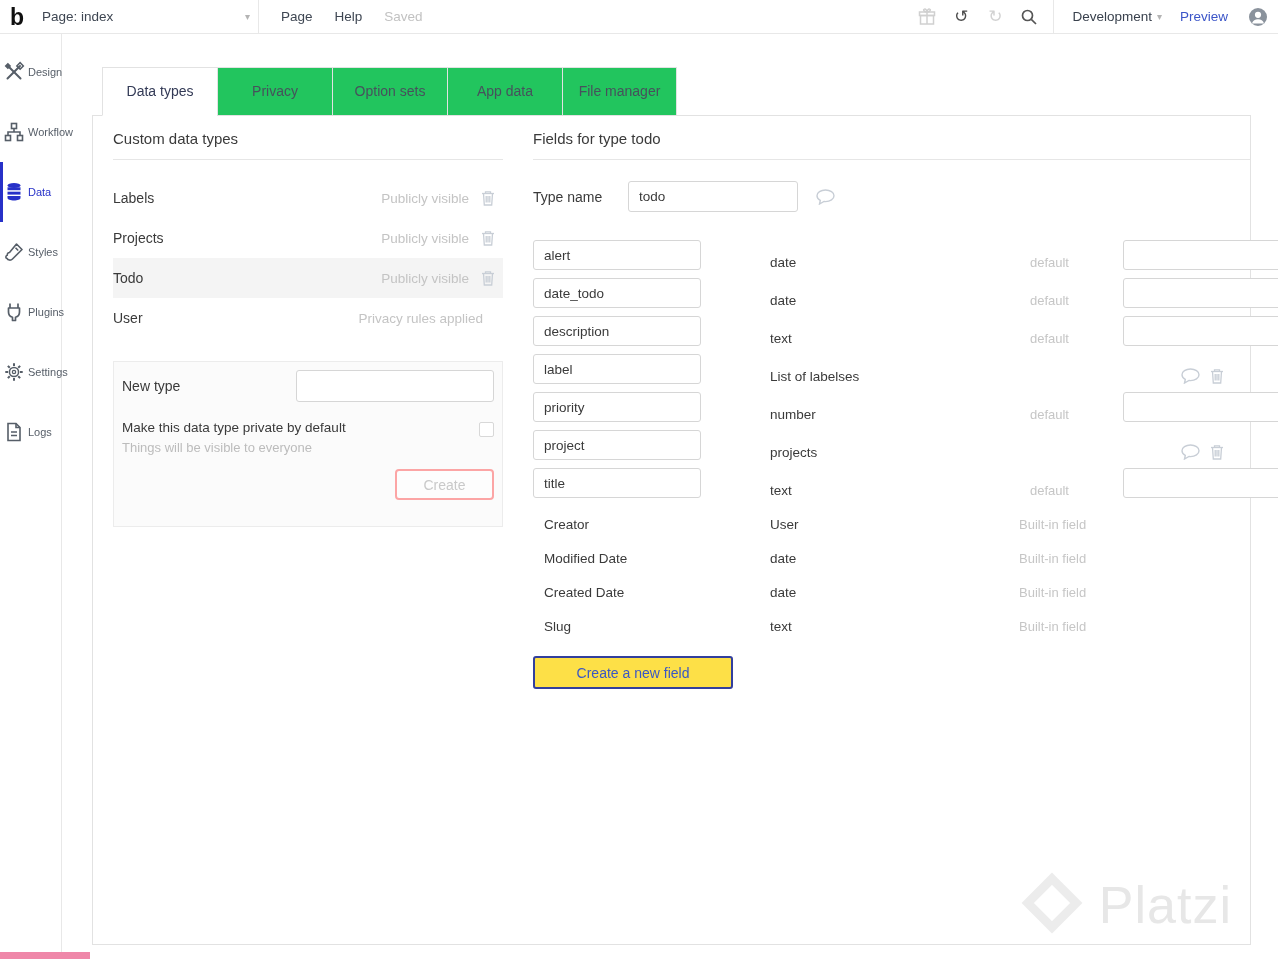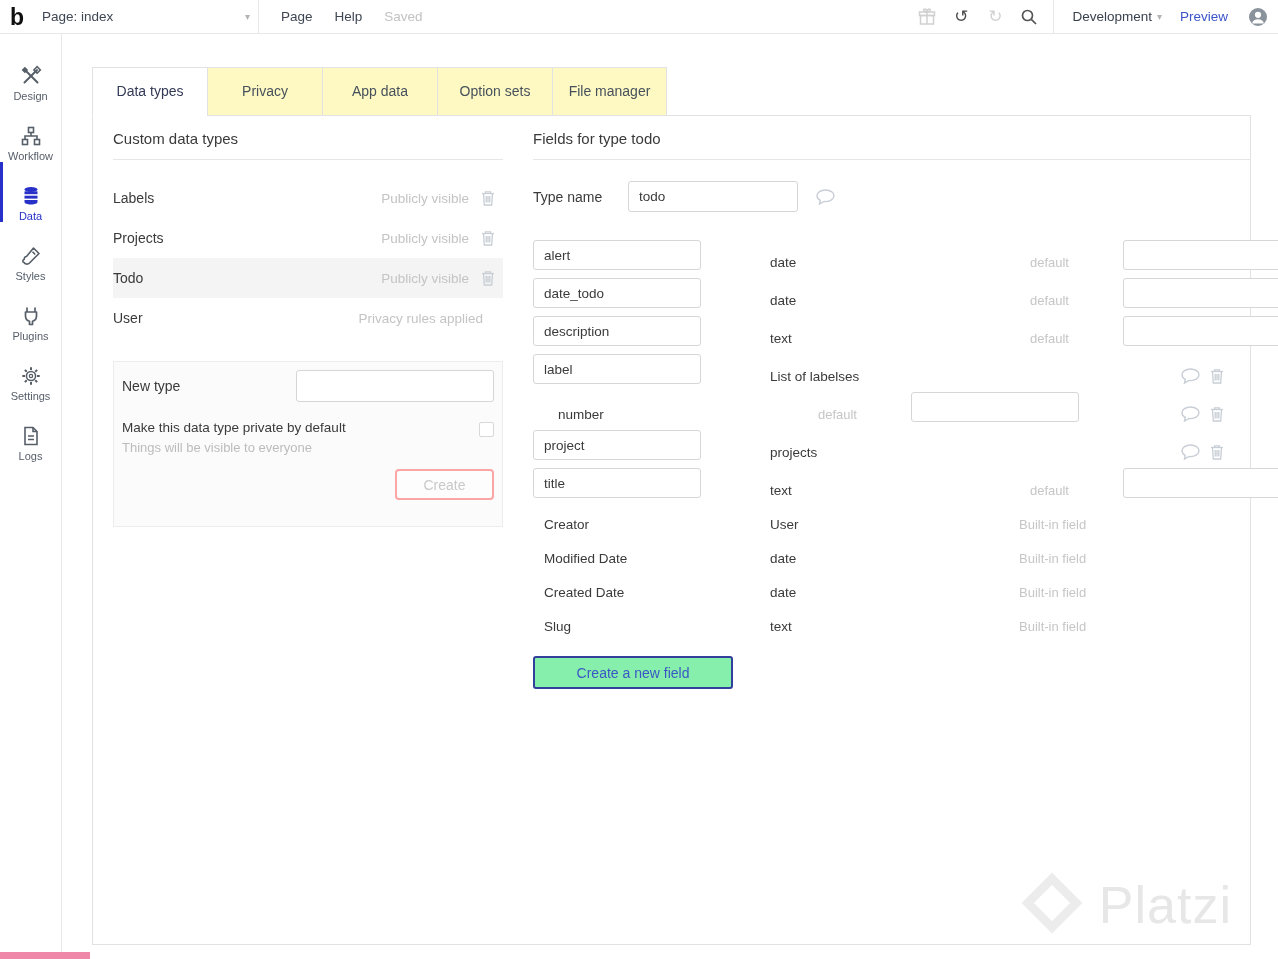--- a/index.html
+++ b/index.html
@@ -20,30 +20,30 @@
   .topbar-right { margin-left:auto; display:flex; align-items:center; gap:14px; padding-right:10px; height:34px; }
   .tb-icon { display:inline-flex; align-items:center; justify-content:center; width:20px; height:20px; cursor:pointer; }
   .undo-glyph { font-size:17px; color:#4c4c4c; line-height:1; }
   .redo-glyph { font-size:17px; color:#d2d2d2; line-height:1; }
   .env { display:flex; align-items:center; gap:5px; font-size:13.5px; color:#39414d; cursor:pointer; padding:0 4px; }
   .preview { font-size:13.5px; color:#3b55c8; cursor:pointer; margin-right:6px; }
 
   
   .sidebar { position:absolute; left:0; top:34px; width:62px; bottom:0; background:#fff;
     border-right:1px solid #e8e8e8; padding-top:8px; }
-  .sb-item { height:60px; display:flex; flex-direction:column; align-items:center; justify-content:flex-end;
+  .sb-item { height:60px; display:flex; flex-direction:row; align-items:center; justify-content:flex-start;
     gap:3px; cursor:pointer; color:#565e68; border-left:3px solid transparent; border-right:3px solid transparent; }
   .sb-item .sb-label { font-size:11px; }
   .sb-item.active { color:#2731c8; border-left-color:#2731c8; }
   .sb-icon { display:inline-flex; width:22px; height:22px; align-items:center; justify-content:center; }
 
   
-  .tabbar { position:absolute; left:92px; top:67px; height:49px; display:flex; z-index:3; }
+  .tabbar { position:absolute; left:102px; top:67px; height:49px; display:flex; z-index:3; }
   .tab { width:115px; height:49px; line-height:47px; text-align:center; font-size:14px; color:#47515c;
-    background:#fef9c3; border:1px solid #e2e2e2; border-right:none; cursor:pointer; }
+    background:#22c55e; border:1px solid #e2e2e2; border-right:none; cursor:pointer; }
   .tab:last-child { border-right:1px solid #e2e2e2; }
   .tab.active { background:#fff; border-bottom:1px solid #fff; color:#333a56; }
 
   
   .main-card { position:absolute; left:92px; top:115px; width:1159px; height:830px;
     border:1px solid #e2e2e2; background:#fff; }
 
   .panel-title { font-size:15px; color:#3a3a3a; padding:14px 0 12px 0; border-bottom:1px solid #e6e6e6; }
 
   
@@ -82,21 +82,21 @@
   .f-name { width:168px; flex:none; }
   .f-name .txt { height:30px; }
   .f-name-text { width:168px; flex:none; padding-left:11px; font-size:13.5px; color:#3a3a3a; }
   .f-type { width:205px; flex:none; margin-left:25px; font-size:13.5px; color:#3a3a3a; }
   .f-default-label { width:50px; flex:none; text-align:right; font-size:13px; color:#c6c6c6; }
   .f-default { width:168px; flex:none; margin-left:10px; }
   .f-default .txt { height:30px; }
   .f-builtin { font-size:13px; color:#c6c6c6; }
   .f-icons { margin-left:auto; display:flex; align-items:center; gap:10px; padding-right:26px; }
 
-  .create-field-btn { margin-top:22px; width:200px; height:33px; background:#86efac;
+  .create-field-btn { margin-top:22px; width:200px; height:33px; background:#fde047;
     border:2px solid #323f9d; border-radius:3px; color:#3a57c4; font-size:14px;
     font-family:"Liberation Sans", sans-serif; cursor:pointer; }
 
   
   .watermark { position:absolute; right:18px; bottom:6px; display:flex; align-items:center; gap:16px; pointer-events:none;margin-top:32px; }
   .wm-text { font-size:52px; color:#e7e7e7; letter-spacing:1px; }
 
   
   .progress-strip { position:absolute; left:0; bottom:0; width:90px; height:7px; background:#ef87a9; }
 </style>
@@ -229,22 +229,22 @@
             <path d="M8 11 h6 M8 14.5 h6"></path>
           </svg>
         </span>
         <span class="sb-label">Logs</span>
       </div>
     </div>
 
   <div class="tabbar">
       <div class="tab active">Data types</div>
       <div class="tab">Privacy</div>
+      <div class="tab">Option sets</div>
       <div class="tab">App data</div>
-      <div class="tab">Option sets</div>
       <div class="tab">File manager</div>
     </div>
 
   <div class="main-card">
 
     <div class="left-panel">
       <div class="panel-title">Custom data types</div>
       <div class="type-list">
           <div class="type-row">
             <span class="type-name">Labels</span>
@@ -394,20 +394,21 @@
                 <svg width="14" height="16" viewBox="0 0 14 16" fill="none" stroke="#c8ced6" stroke-width="1.3">
                   <path d="M1 3.5 h12"></path>
                   <path d="M4.5 3.5 V1.8 h5 V3.5"></path>
                   <path d="M2.5 3.5 L3.3 15 h7.4 L11.5 3.5"></path>
                   <path d="M5.2 6 V12.5 M7 6 V12.5 M8.8 6 V12.5"></path>
                 </svg>
               </span>
             </span>
           </div>
           <div class="field-row">
+            <span class="f-name"><input class="txt" value="priority" style=""></span>
             <span class="f-type">number</span>
             <span class="f-default-label">default</span>
             <span class="f-default"><input class="txt" value="" style=""></span>
             <span class="f-icons">
               <span class="icon-btn">
                 <svg width="19" height="16" viewBox="0 0 19 16" fill="none" stroke="#c8ced6" stroke-width="1.4">
                   <path d="M9.5 1 C4.8 1 1 3.6 1 6.8 c0 1.9 1.3 3.6 3.3 4.6 L3.5 15 L8 12.5 c0.5 0.1 1 0.1 1.5 0.1 c4.7 0 8.5 -2.6 8.5 -5.8 S14.2 1 9.5 1 z"></path>
                 </svg>
               </span>
               <span class="icon-btn">

